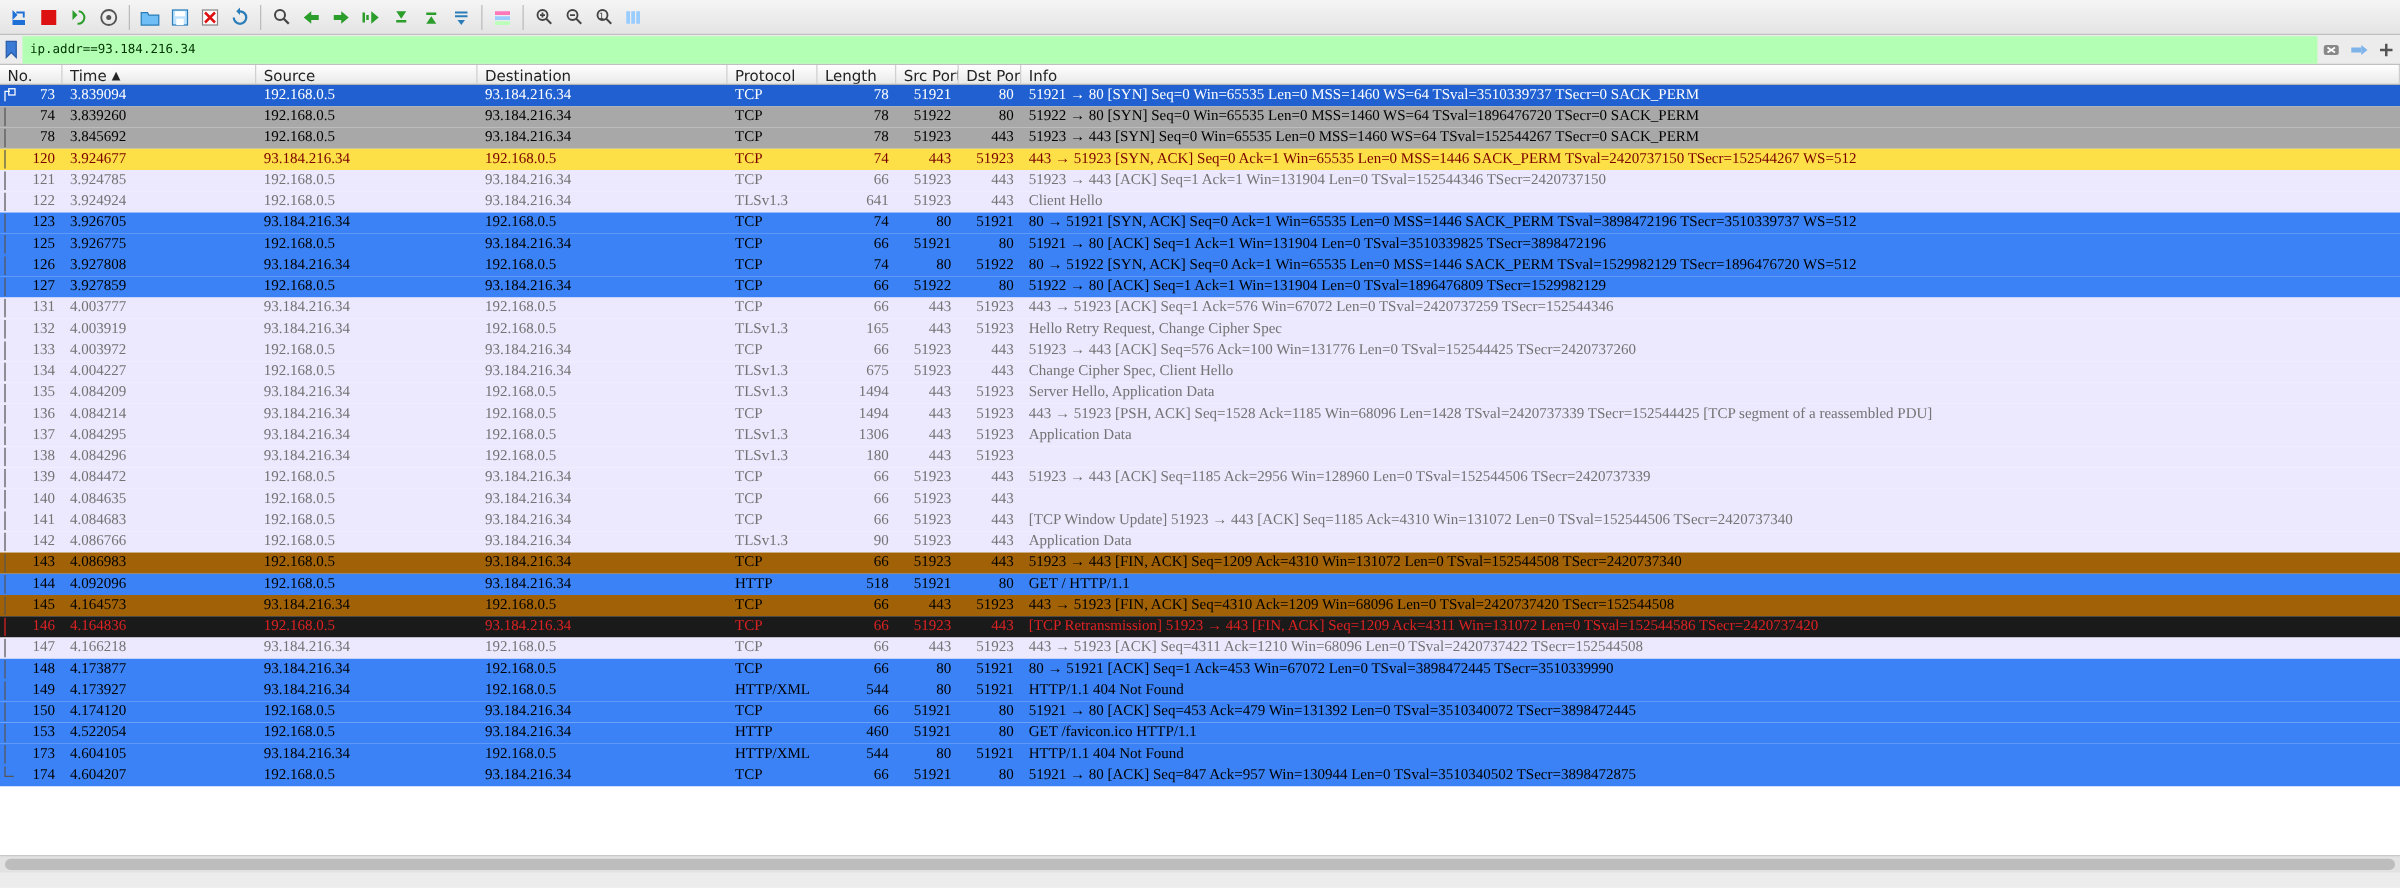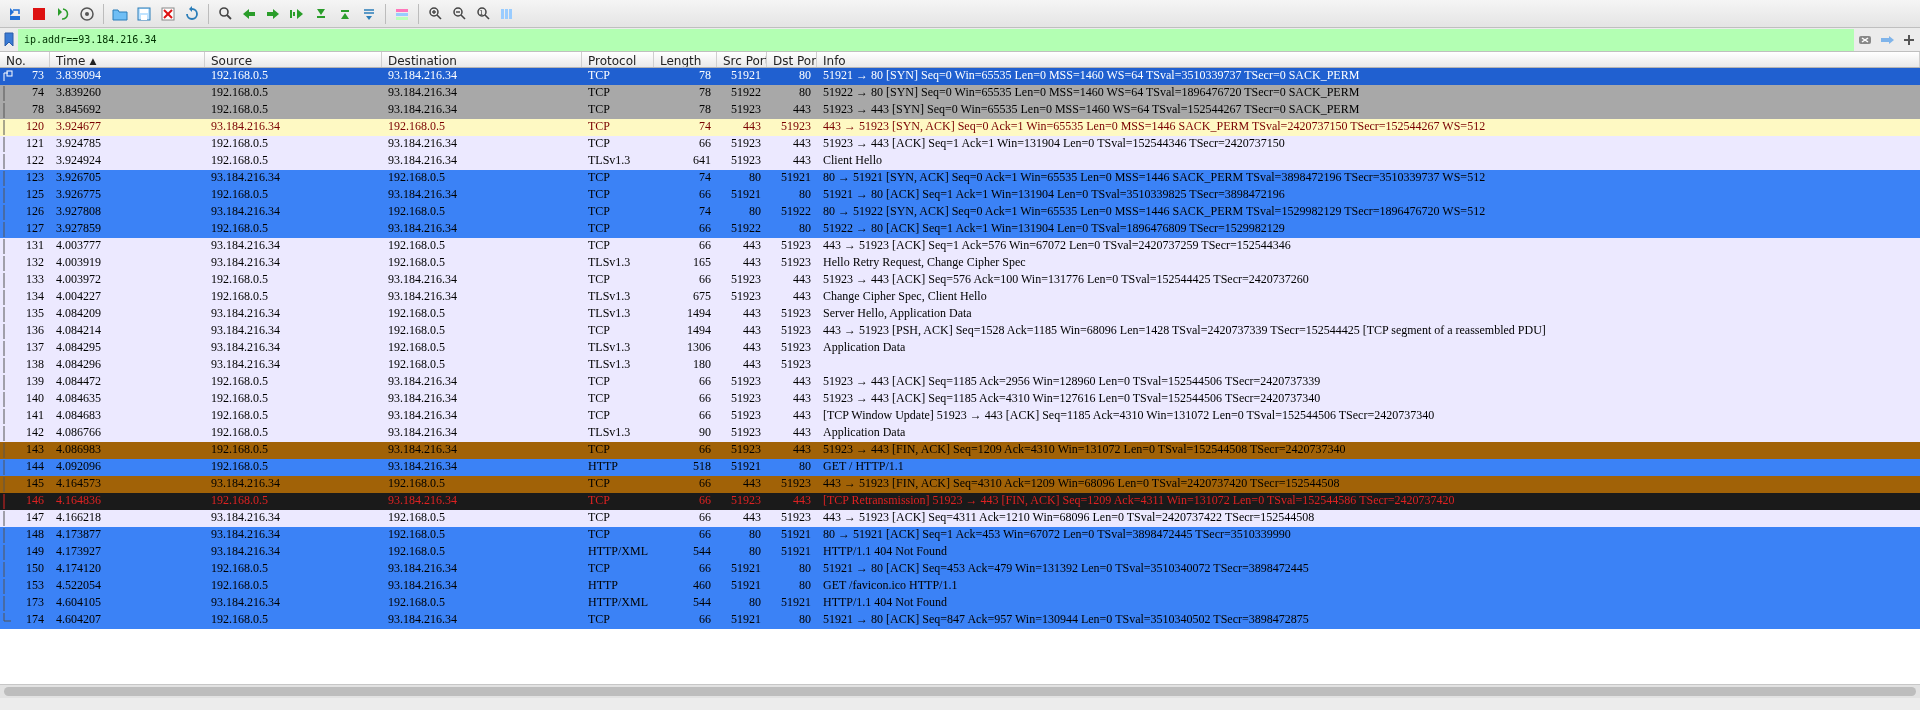--- a/index.html
+++ b/index.html
@@ -26,23 +26,23 @@
 .c-src   { flex:0 0 177px;}
 .c-dst   { flex:0 0 200px;}
 .c-proto { flex:0 0 72px;}
 .c-len   { flex:0 0 63px; text-align:right;}
 .c-sport { flex:0 0 50px; text-align:right;}
 .c-dport { flex:0 0 50px; text-align:right;}
 .c-info  { flex:1 1 auto;}
 
 .selected { background:#2060d0 !important; color:#fff !important; }
 .syn      { background:#a8a8a8; color:#000; }
-.syn2     { background:#fef9c3; color:#7a0000; }
+.syn2     { background:#fde047; color:#7a0000; }
 .http-row { background:#3b82f6; color:#000; }
-.tls-lav  { background:#ece9ff; color:#000000; }
+.tls-lav  { background:#ece9ff; color:#737373; }
 .fin-row  { background:#a16207; color:#000; }
 .retx     { background:#1a1a1a; color:#d22; }
 .hscrollbar { height:14px; background:#e2e2e2; border-top:1px solid #c7c7c7; position:relative;}
 .hscrollbar .thumb { position:absolute; top:2px; left:4px; right:4px; height:9px; background:#bdbdbd; border-radius:5px;}
 </style>
 </head>
 <body>
 
 <div class="toolbar">
   <div class="tbtn">
@@ -550,21 +550,20 @@
         </svg>
       </div>
       <div class="cell c-no">140</div>
       <div class="cell c-time">4.084635</div>
       <div class="cell c-src">192.168.0.5</div>
       <div class="cell c-dst">93.184.216.34</div>
       <div class="cell c-proto">TCP</div>
       <div class="cell c-len r">66</div>
       <div class="cell c-sport r">51923</div>
       <div class="cell c-dport r">443</div>
-      <div class="cell c-info">51923 → 443 [ACK] Seq=1185 Ack=4310 Win=127616 Len=0 TSval=152544506 TSecr=2420737340</div>
     </div>
     <div class="row tls-lav">
       <div class="marker">
         <svg width="12" height="15">
           <line x1="2" y1="0" x2="2" y2="15" stroke="#555" stroke-width="1"></line>
         </svg>
       </div>
       <div class="cell c-no">141</div>
       <div class="cell c-time">4.084683</div>
       <div class="cell c-src">192.168.0.5</div>

